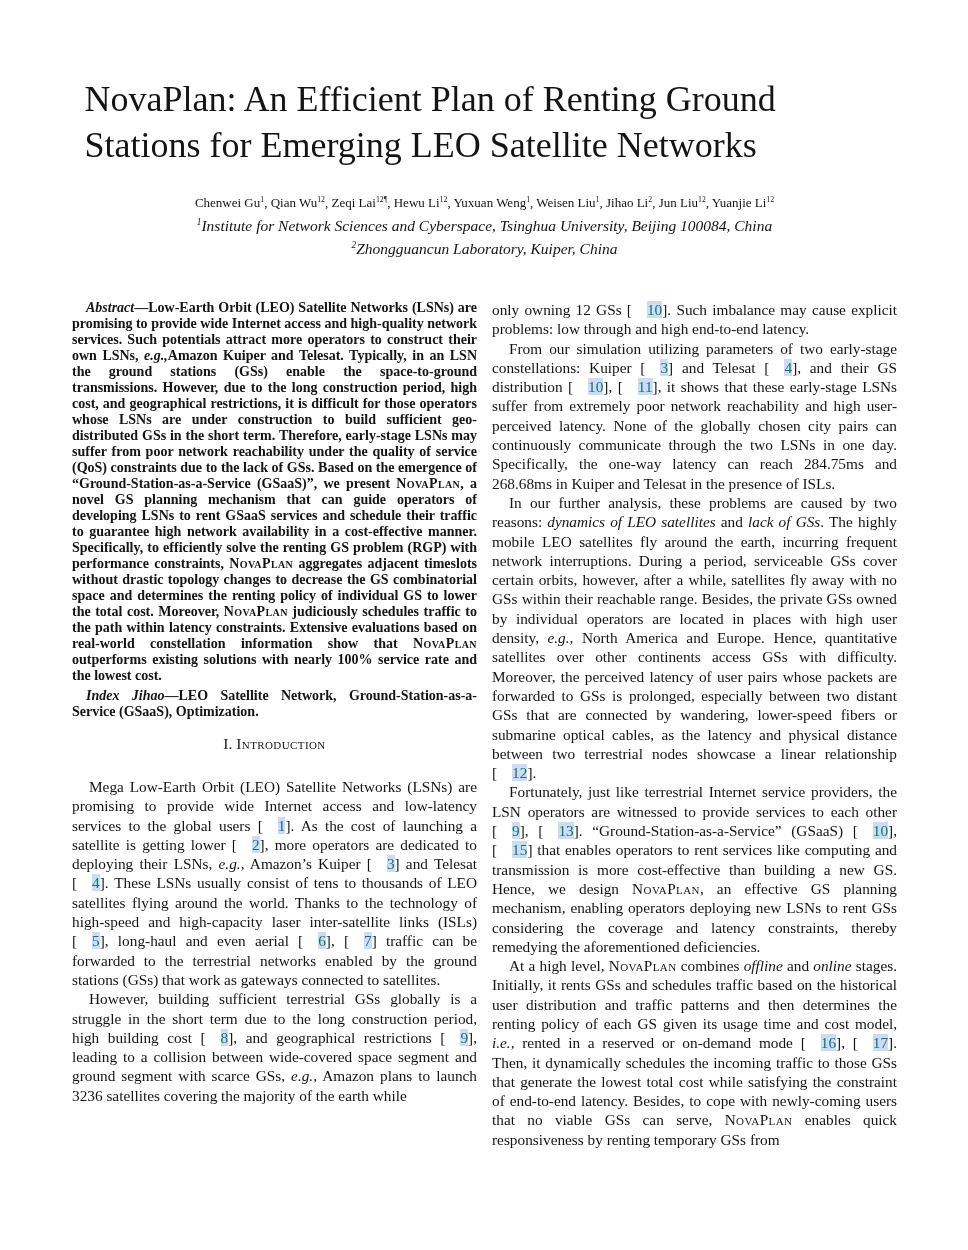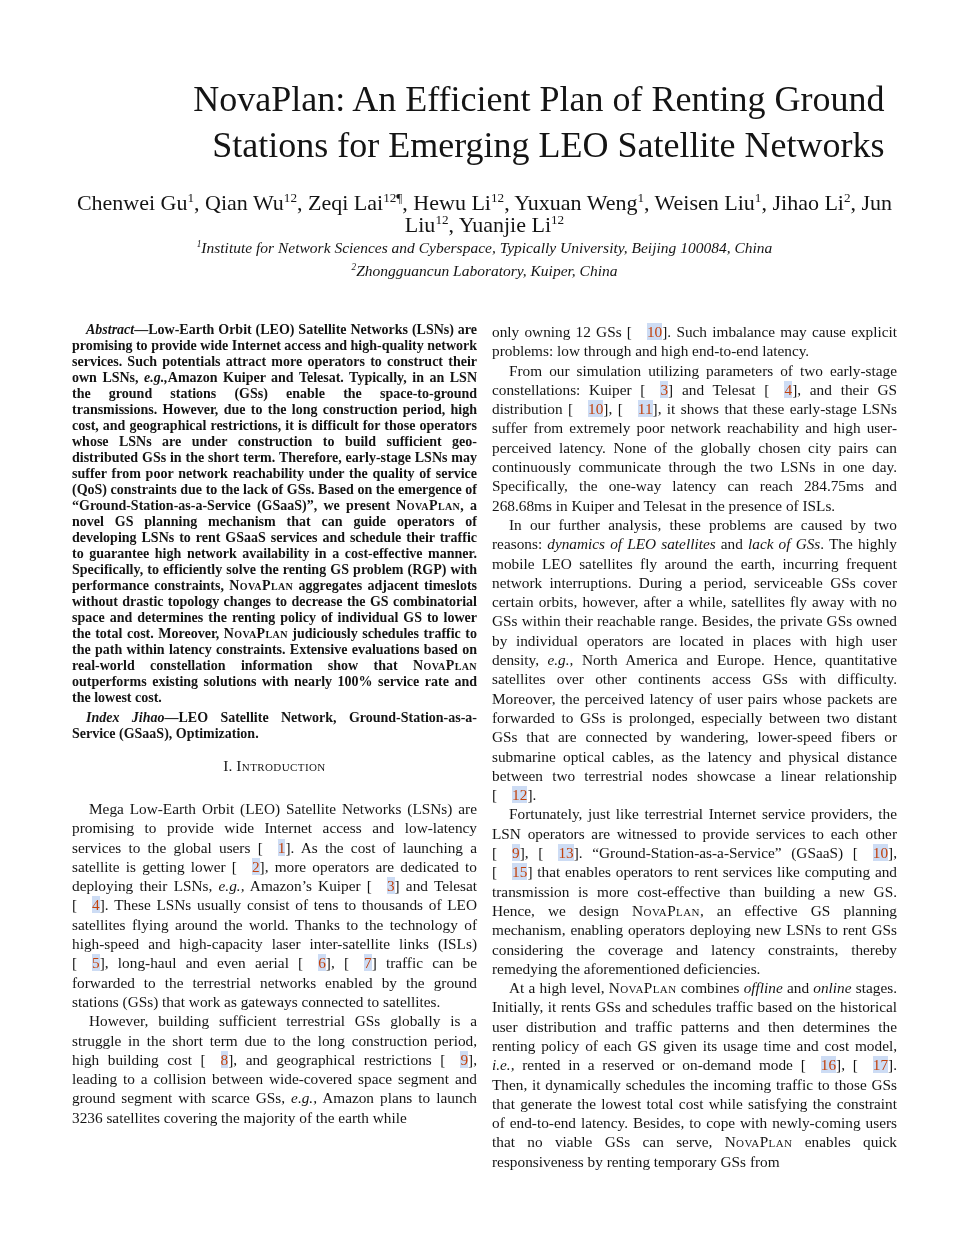--- a/index.html
+++ b/index.html
@@ -10,30 +10,30 @@
     font-family:"Liberation Serif","DejaVu Serif",serif;
     position:relative;
     overflow:hidden;
   }
   .page {
     position:absolute; inset:0;
     padding:76px 71px 0 72px;
     box-sizing:border-box;
   }
   .title {
-    text-align:right;
+    text-align:left;
     font-size:36px;
     line-height:46px;
     font-weight:400;
     max-width:800px;
     margin:0 auto;
   }
   .authors {
     text-align:center;
-    font-size:22px;
+    font-size:13px;
     line-height:22px;
     margin-top:24px;
     white-space:normal;
   }
   .affil {
     text-align:center;
     font-style:italic;
     font-size:15.5px;
     line-height:23px;
   }
@@ -83,35 +83,35 @@
     margin-top:auto;
     font-size:13.5px;
     line-height:17px;
     padding-bottom:14px;
     text-indent:10px;
   }
   .s-i  { font-style:italic; }
   .s-bi { font-style:italic; font-weight:bold; }
   .s-sc { font-variant:small-caps; letter-spacing:0.4px; }
   .s-ref {
-    color:#c2410c;
+    color:#0f766e;
     background:#cddcf4;
     margin-left:15px;
   }
 </style>
 </head>
 <body>
 
 <div class="page">
 
   <h1 class="title">NovaPlan: An Efficient Plan of Renting Ground Stations for Emerging LEO Satellite Networks</h1>
 
   <div class="authors"><span>Chenwei Gu</span><span class="s-sup">1</span><span>, Qian Wu</span><span class="s-sup">12</span><span>, Zeqi Lai</span><span class="s-sup">12¶</span><span>, Hewu Li</span><span class="s-sup">12</span><span>, Yuxuan Weng</span><span class="s-sup">1</span><span>, Weisen Liu</span><span class="s-sup">1</span><span>, Jihao Li</span><span class="s-sup">2</span><span>, Jun Liu</span><span class="s-sup">12</span><span>, Yuanjie Li</span><span class="s-sup">12</span></div>
 
-  <div class="affil"><span class="s-sup">1</span><span>Institute for Network Sciences and Cyberspace, Typically University, Beijing 100084, China</span></div>
+  <div class="affil"><span class="s-sup">1</span><span>Institute for Network Sciences and Cyberspace, Tsinghua University, Beijing 100084, China</span></div>
   <div class="affil"><span class="s-sup">2</span><span>Zhongguancun Laboratory, Kuiper, China</span></div>
 
   <div class="columns">
 
     <div class="col col-left">
       <p class="abs"><span class="s-bi">Abstract</span><span>—Low-Earth Orbit (LEO) Satellite Networks (LSNs) are promising to provide wide Internet access and high-quality network services. Such potentials attract more operators to construct their own LSNs, </span><span class="s-i">e.g.,</span><span>Amazon Kuiper and Telesat. Typically, in an LSN the ground stations (GSs) enable the space-to-ground transmissions. However, due to the long construction period, high cost, and geographical restrictions, it is difficult for those operators whose LSNs are under construction to build sufficient geo-distributed GSs in the short term. Therefore, early-stage LSNs may suffer from poor network reachability under the quality of service (QoS) constraints due to the lack of GSs. Based on the emergence of “Ground-Station-as-a-Service (GSaaS)”, we present </span><span class="s-sc">NovaPlan</span><span>, a novel GS planning mechanism that can guide operators of developing LSNs to rent GSaaS services and schedule their traffic to guarantee high network availability in a cost-effective manner. Specifically, to efficiently solve the renting GS problem (RGP) with performance constraints, </span><span class="s-sc">NovaPlan</span><span> aggregates adjacent timeslots without drastic topology changes to decrease the GS combinatorial space and determines the renting policy of individual GS to lower the total cost. Moreover, </span><span class="s-sc">NovaPlan</span><span> judiciously schedules traffic to the path within latency constraints. Extensive evaluations based on real-world constellation information show that </span><span class="s-sc">NovaPlan</span><span> outperforms existing solutions with nearly 100% service rate and the lowest cost.</span></p>
       <p class="abs idx"><span class="s-bi">Index Jihao</span><span>—LEO Satellite Network, Ground-Station-as-a-Service (GSaaS), Optimization.</span></p>
       <h2 class="h1"><span>I. </span><span class="s-sc">Introduction</span></h2>
       <p class="body-p"><span>Mega Low-Earth Orbit (LEO) Satellite Networks (LSNs) are promising to provide wide Internet access and low-latency services to the global users [</span><span class="s-ref">1</span><span>]. As the cost of launching a satellite is getting lower [</span><span class="s-ref">2</span><span>], more operators are dedicated to deploying their LSNs, </span><span class="s-i">e.g.,</span><span> Amazon’s Kuiper [</span><span class="s-ref">3</span><span>] and Telesat [</span><span class="s-ref">4</span><span>]. These LSNs usually consist of tens to thousands of LEO satellites flying around the world. Thanks to the technology of high-speed and high-capacity laser inter-satellite links (ISLs) [</span><span class="s-ref">5</span><span>], long-haul and even aerial [</span><span class="s-ref">6</span><span>], [</span><span class="s-ref">7</span><span>] traffic can be forwarded to the terrestrial networks enabled by the ground stations (GSs) that work as gateways connected to satellites.</span></p>
       <p class="body-p"><span>However, building sufficient terrestrial GSs globally is a struggle in the short term due to the long construction period, high building cost [</span><span class="s-ref">8</span><span>], and geographical restrictions [</span><span class="s-ref">9</span><span>], leading to a collision between wide-covered space segment and ground segment with scarce GSs, </span><span class="s-i">e.g.,</span><span> Amazon plans to launch 3236 satellites covering the majority of the earth while</span></p>

